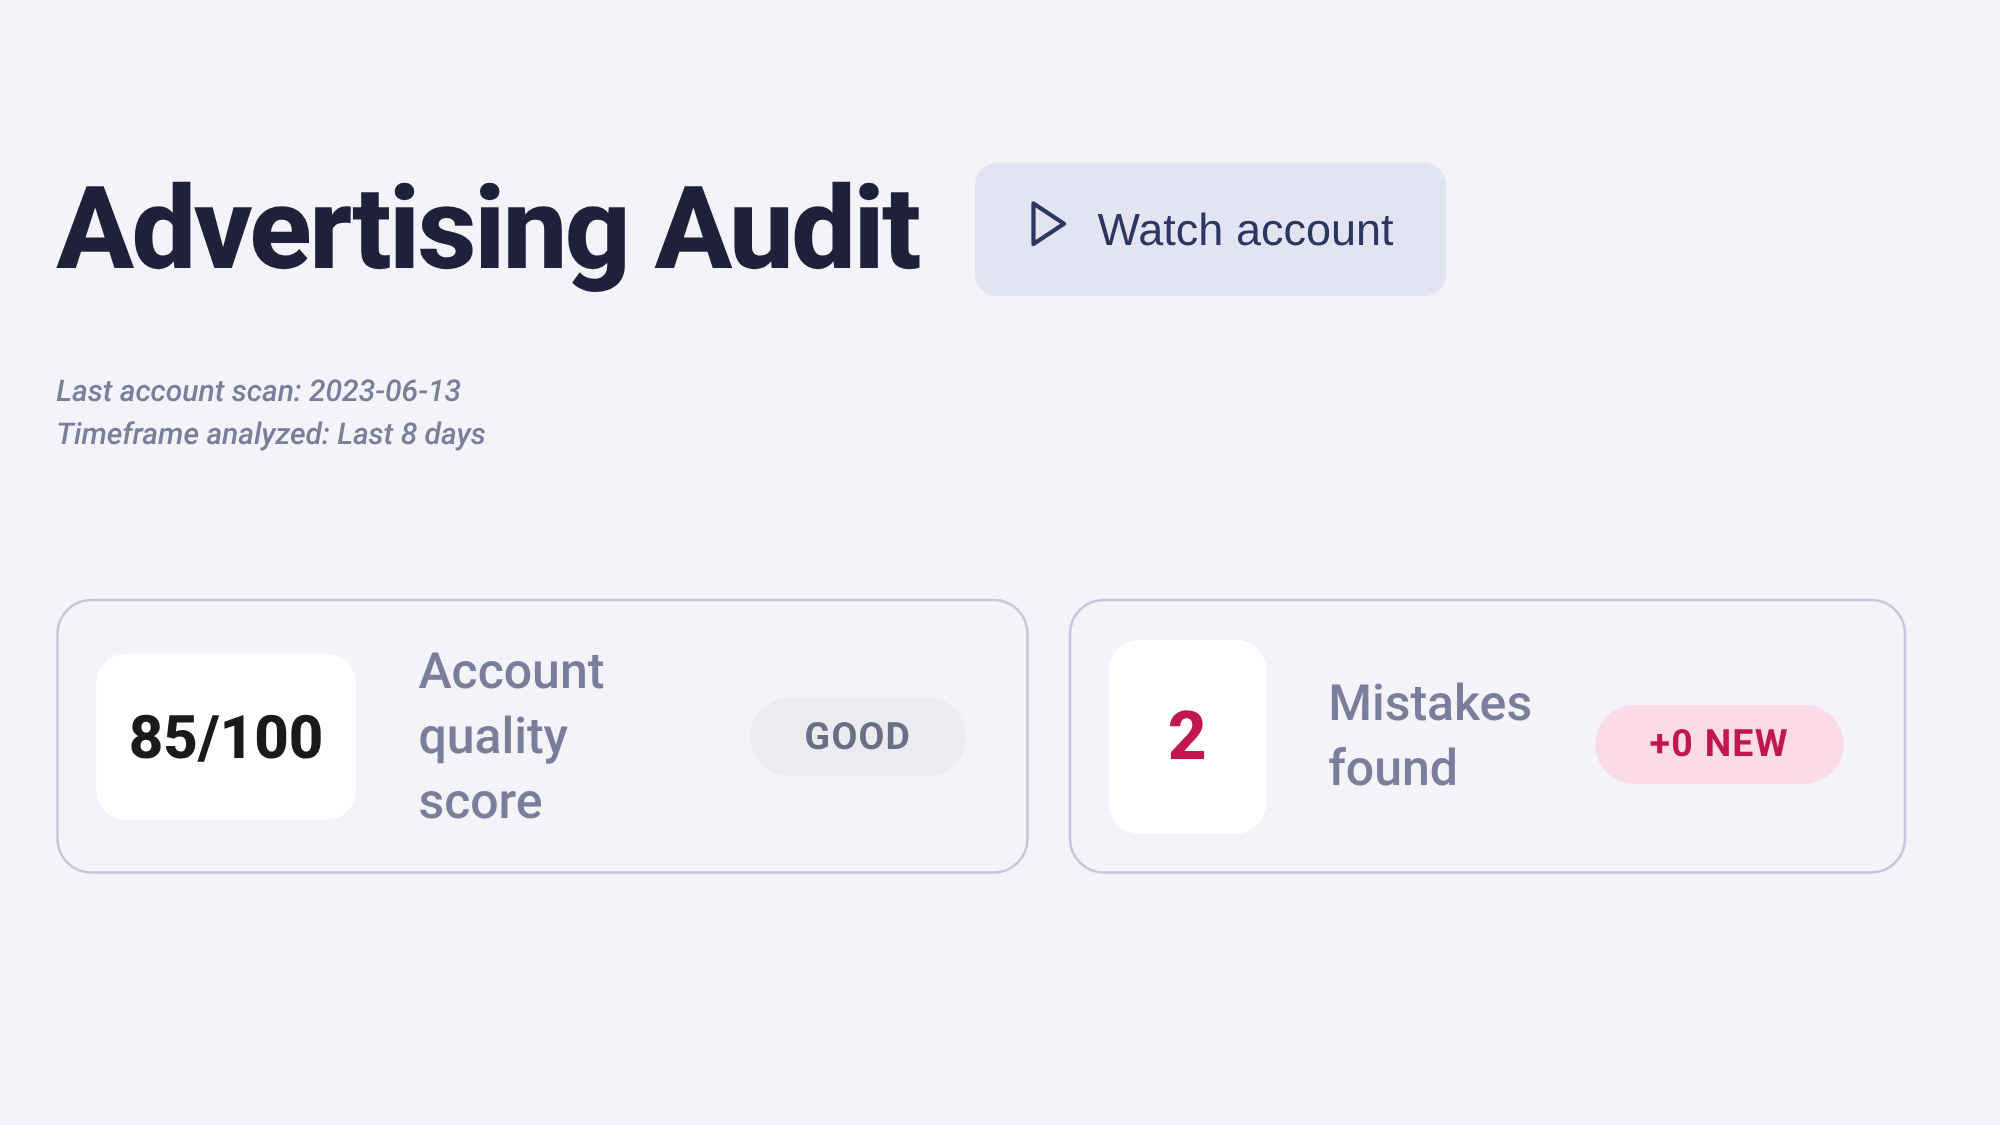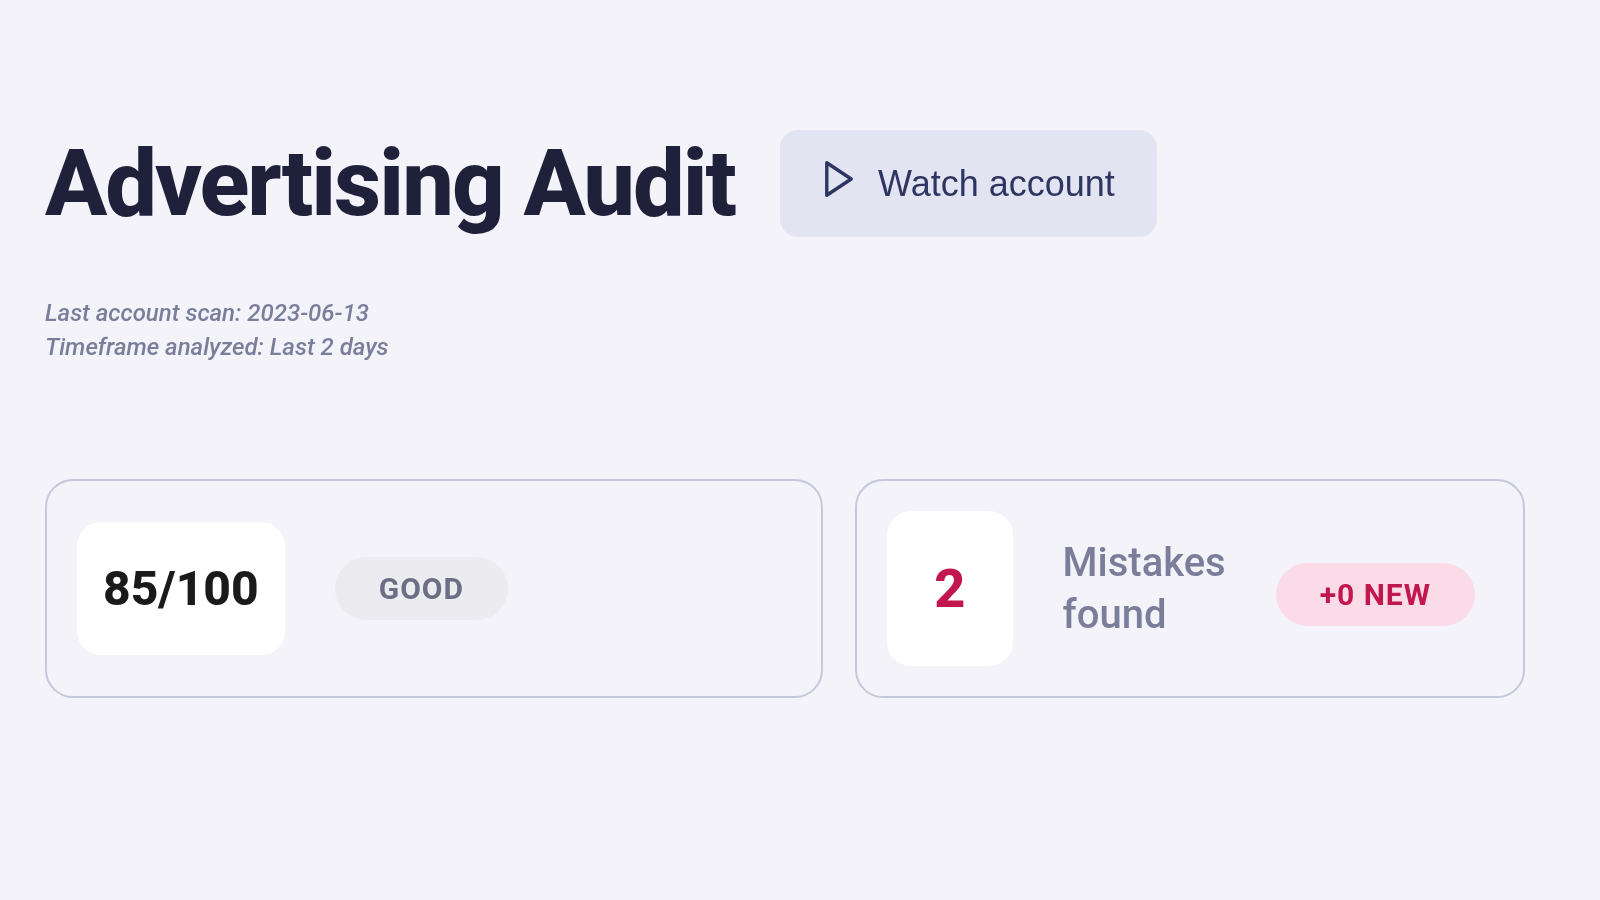--- a/index.html
+++ b/index.html
@@ -160,28 +160,29 @@
         <svg viewBox="0 0 24 28" fill="none" stroke="#2d3561" stroke-width="2.5" stroke-linejoin="round">
           <path d="M3 2 L21 14 L3 26 Z"></path>
         </svg>
       </span>
       <span>Watch account</span>
     </button>
   </div>
 
   <div class="meta-info">
     <div class="meta-line">Last account scan: 2023-06-13</div>
-    <div class="meta-line">Timeframe analyzed: Last 2 days</div>
+    <div class="meta-line">Timeframe analyzed: Last 8 days</div>
   </div>
 
   <div class="cards-row">
     <div class="card card-score">
       <div class="score-box">
         <span class="score-value">85/100</span>
       </div>
+      <div class="card-label">Account quality score</div>
       <div class="badge badge-good">GOOD</div>
     </div>
 
     <div class="card card-mistakes">
       <div class="mistakes-box">
         <span class="mistakes-value">2</span>
       </div>
       <div class="card-label">Mistakes found</div>
       <div class="badge badge-new">+0 NEW</div>
     </div>

